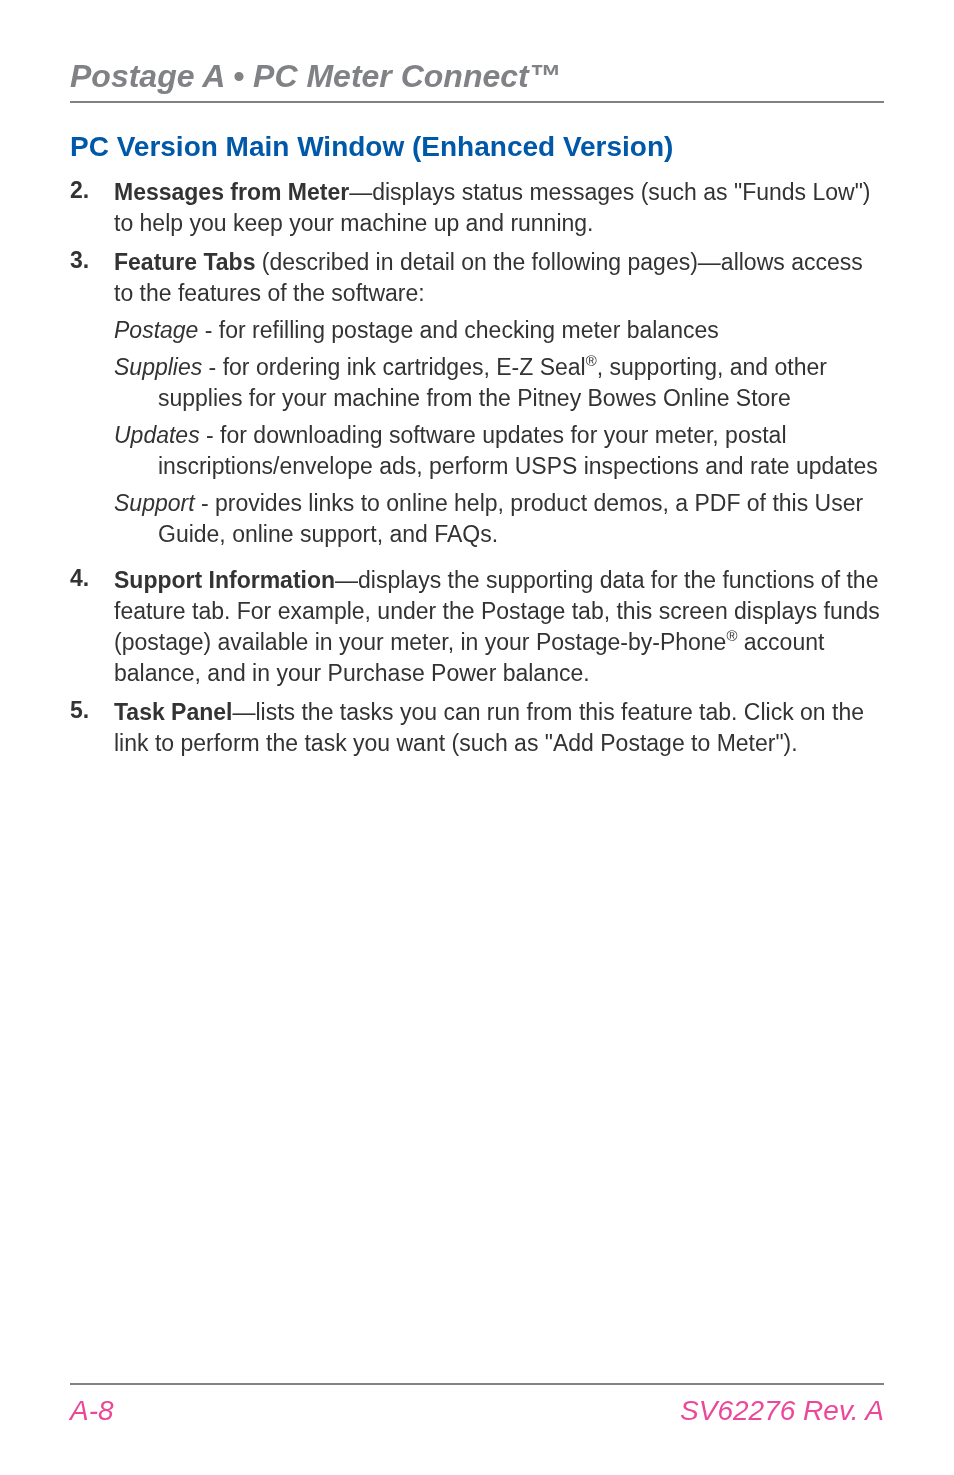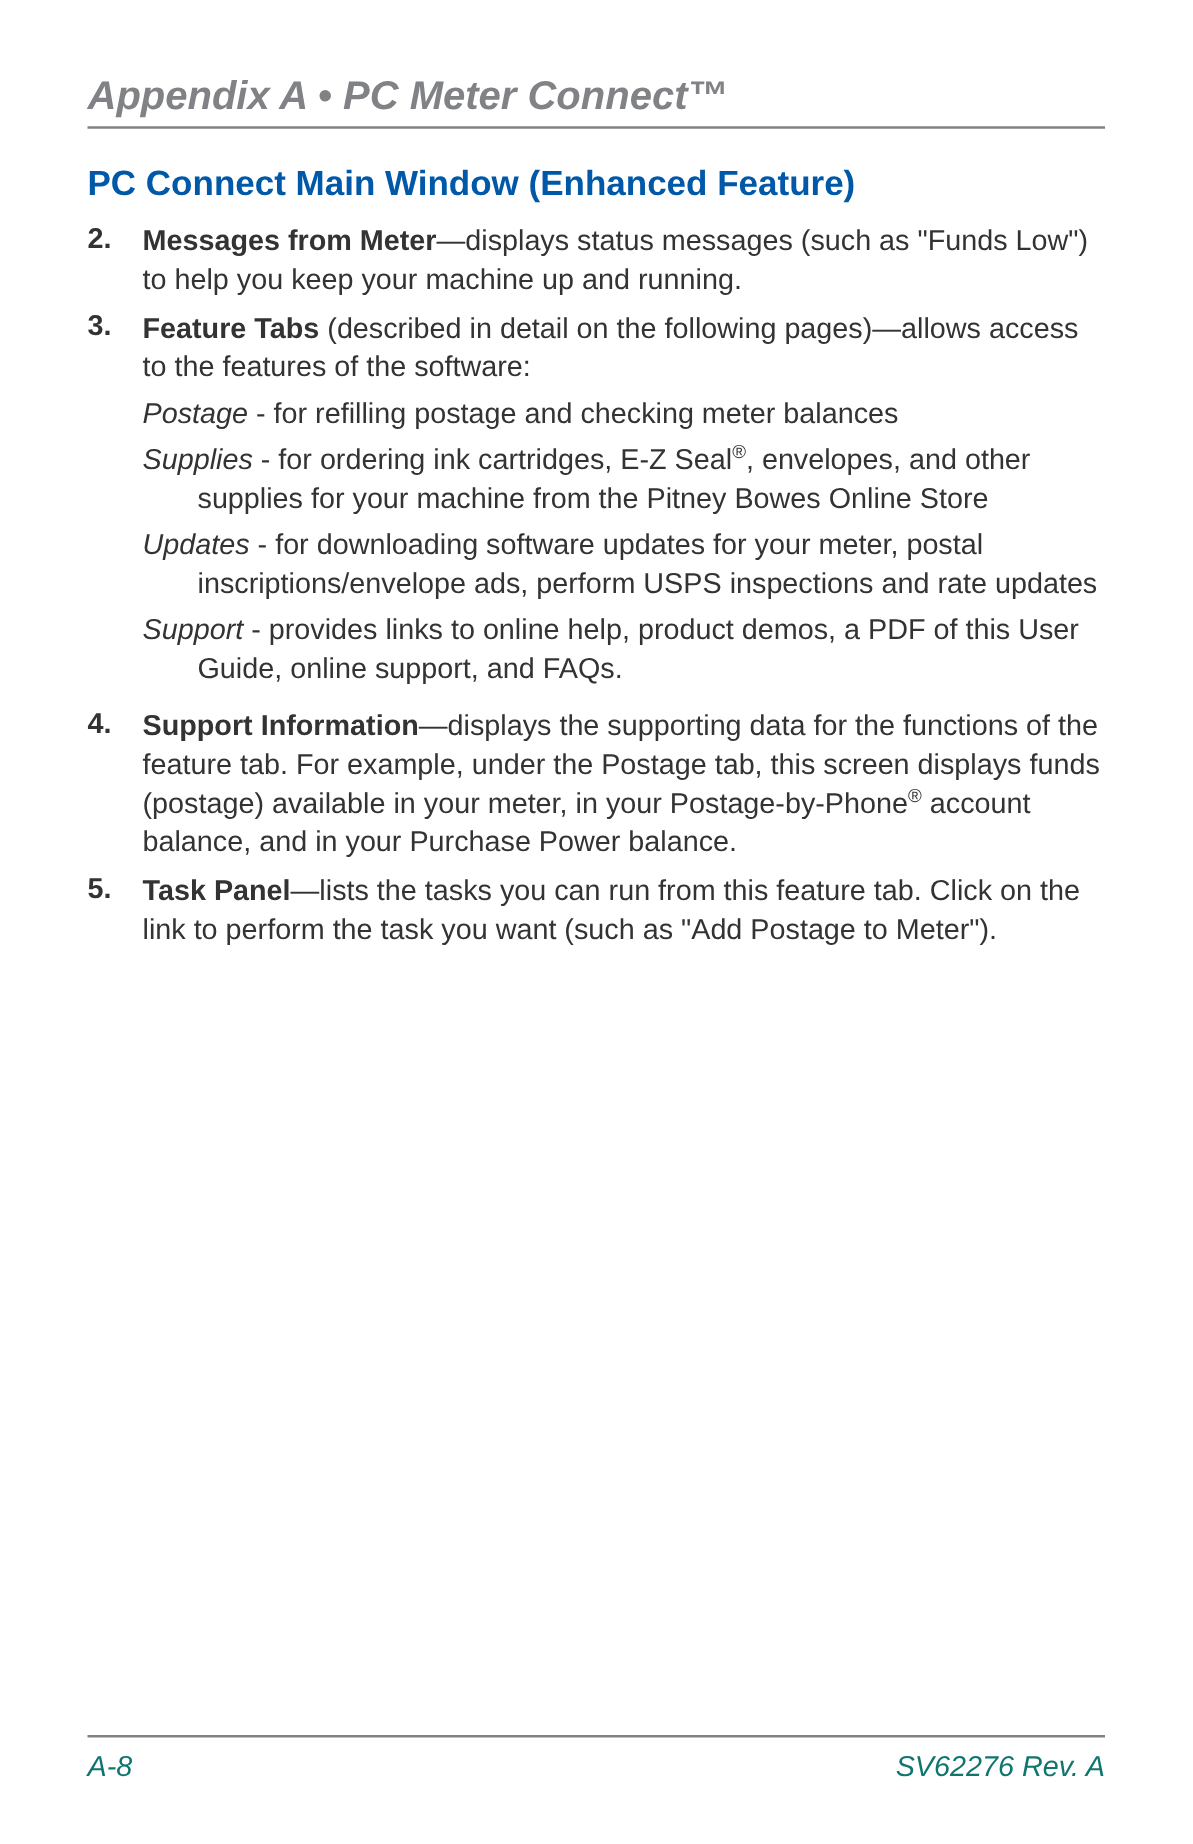--- a/index.html
+++ b/index.html
@@ -82,54 +82,54 @@
       right: 70px;
     }
     .footer-rule {
       border: none;
       border-top: 2px solid #808285;
       margin-bottom: 10px;
     }
     .footer-row {
       display: flex;
       justify-content: space-between;
-      font-size: 23px;
+      font-size: 28px;
       font-style: italic;
-      color: #0f766e;
+      color: #ec4899;
       align-items: center;
     }
   </style>
 </head>
 <body>
 
-<div class="header-title">Appendix A • PC Meter Connect™</div>
+<div class="header-title">Postage A • PC Meter Connect™</div>
 <hr class="header-rule">
 
-<div class="section-title">PC Connect Main Window (Enhanced Feature)</div>
+<div class="section-title">PC Version Main Window (Enhanced Version)</div>
 
 <ol class="list">
 
   <li class="list-item">
     <div class="list-number">2.</div>
     <div class="list-body">
       <span class="bold">Messages from Meter</span><span>—displays status messages (such as "Funds Low") to help you keep your machine up and running.</span>
     </div>
   </li>
 
   <li class="list-item">
     <div class="list-number">3.</div>
     <div class="list-body">
       <span class="bold">Feature Tabs</span><span class="italic"> (described in detail on the following pages)</span><span>—allows access to the features of the software:</span>
 
       <div class="sub-item">
         <span class="italic-term">Postage</span><span> - for refilling postage and checking meter balances</span>
       </div>
 
       <div class="sub-item">
-        <span class="italic-term">Supplies</span><span> - for ordering ink cartridges, E-Z Seal</span><sup>®</sup><span>, envelopes, and other supplies for your machine from the Pitney Bowes Online Store</span>
+        <span class="italic-term">Supplies</span><span> - for ordering ink cartridges, E-Z Seal</span><sup>®</sup><span>, supporting, and other supplies for your machine from the Pitney Bowes Online Store</span>
       </div>
 
       <div class="sub-item">
         <span class="italic-term">Updates</span><span> - for downloading software updates for your meter, postal inscriptions/envelope ads, perform USPS inspections and rate updates</span>
       </div>
 
       <div class="sub-item">
         <span class="italic-term">Support</span><span> - provides links to online help, product demos, a PDF of this User Guide, online support, and FAQs.</span>
       </div>
 

